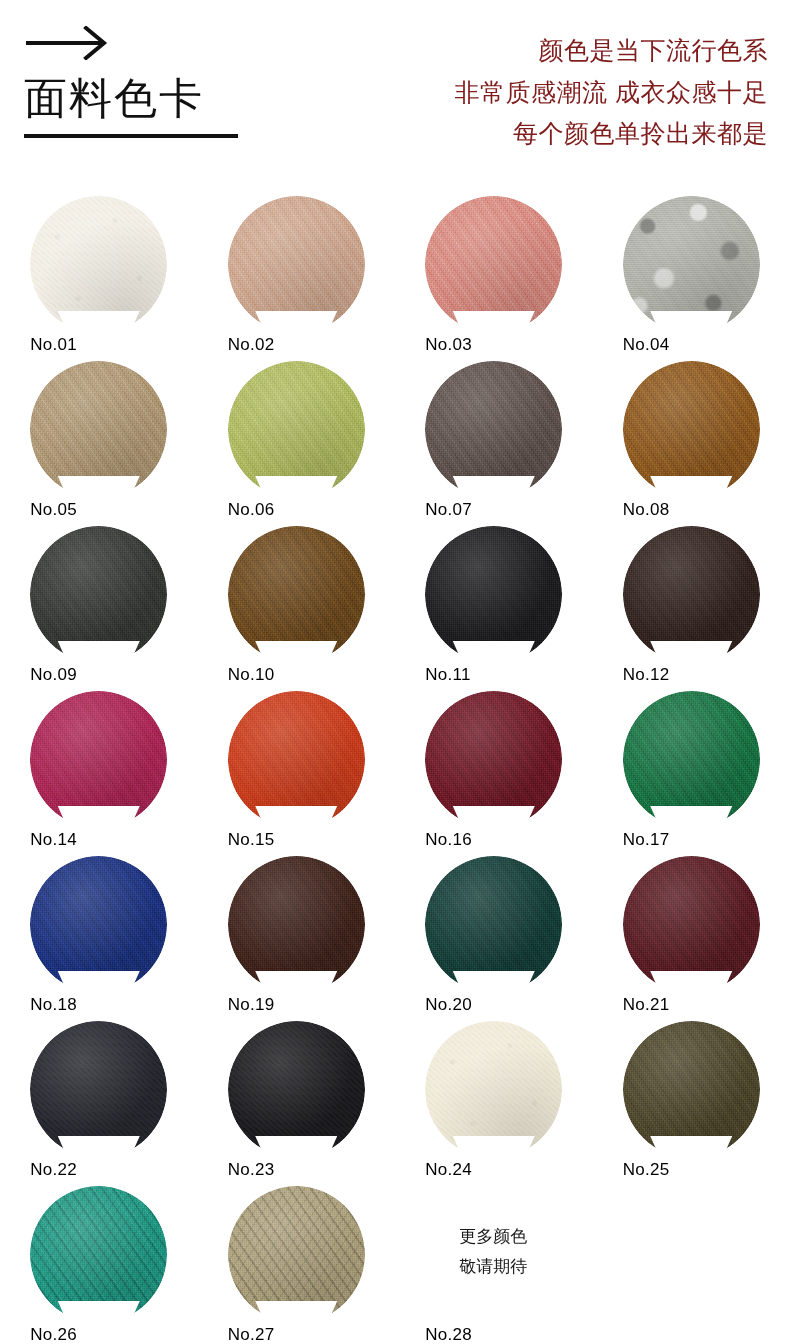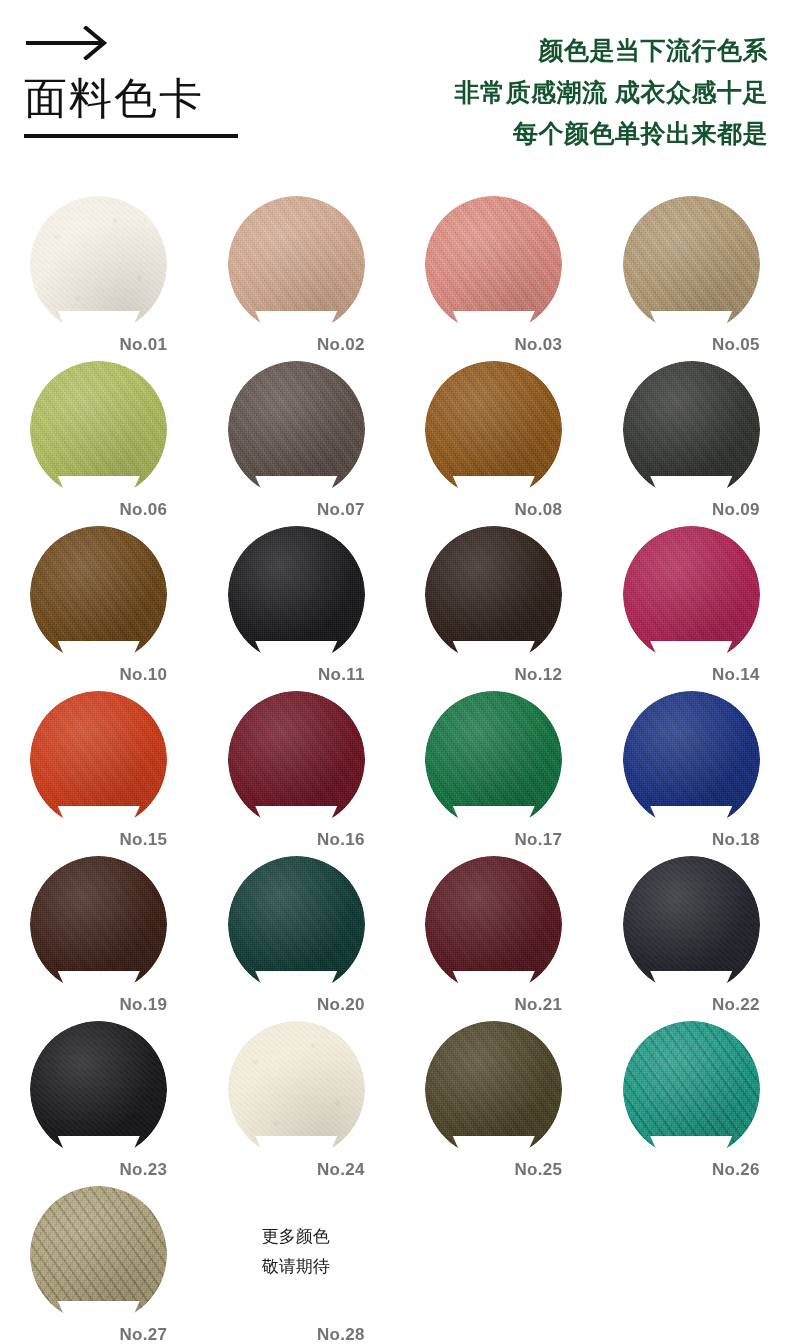--- a/index.html
+++ b/index.html
@@ -54,22 +54,22 @@
 
   .header-right {
     position: absolute;
     right: 22px;
     top: 30px;
     text-align: right;
     width: 430px;
   }
   .tagline {
     font-size: 25px;
-    font-weight: 700;
-    color: #14532d;
+    font-weight: 400;
+    color: #7f1d1d;
     line-height: 1.66;
     letter-spacing: 0.5px;
     white-space: nowrap;
   }
 
   
   .swatch-grid {
     position: relative;
     width: 790px;
     padding: 0;
@@ -186,24 +186,24 @@
     clip-path: polygon(0% 0%, 100% 0%, 88% 100%, 12% 100%);
     z-index: 3;
   }
   .swatch-label {
     position: absolute;
     left: 0;
     right: 0;
     bottom: 0;
     height: 23px;
     line-height: 23px;
-    text-align: right;
+    text-align: left;
     font-size: 17px;
-    font-weight: 700;
-    color: #737373;
+    font-weight: 400;
+    color: #000000;
     letter-spacing: 0.3px;
     z-index: 4;
     background: #ffffff;
   }
 
   
   .swatch.placeholder .disc-color {
     background: radial-gradient(circle at 50% 45%, #ffffff 52%, #f4f4f4 74%, #e3e3e3 93%, #d6d6d6 100%);
   }
   .placeholder-text {
@@ -265,20 +265,30 @@
     <div class="swatch">
       <div class="swatch-disc">
         <div class="disc-color" style="background: rgb(224, 139, 128);"></div>
         <div class="disc-weave"></div>
         <div class="disc-noise"></div>
         <div class="disc-shade"></div>
       </div>
       <div class="notch"></div>
       <div class="swatch-label">No.03</div>
     </div>
+    <div class="swatch heather">
+      <div class="swatch-disc">
+        <div class="disc-color" style="background: rgb(180, 181, 173);"></div>
+        <div class="disc-weave"></div>
+        <div class="disc-noise"></div>
+        <div class="disc-shade"></div>
+      </div>
+      <div class="notch"></div>
+      <div class="swatch-label">No.04</div>
+    </div>
     <div class="swatch">
       <div class="swatch-disc">
         <div class="disc-color" style="background: rgb(179, 154, 115);"></div>
         <div class="disc-weave"></div>
         <div class="disc-noise"></div>
         <div class="disc-shade"></div>
       </div>
       <div class="notch"></div>
       <div class="swatch-label">No.05</div>
     </div>

